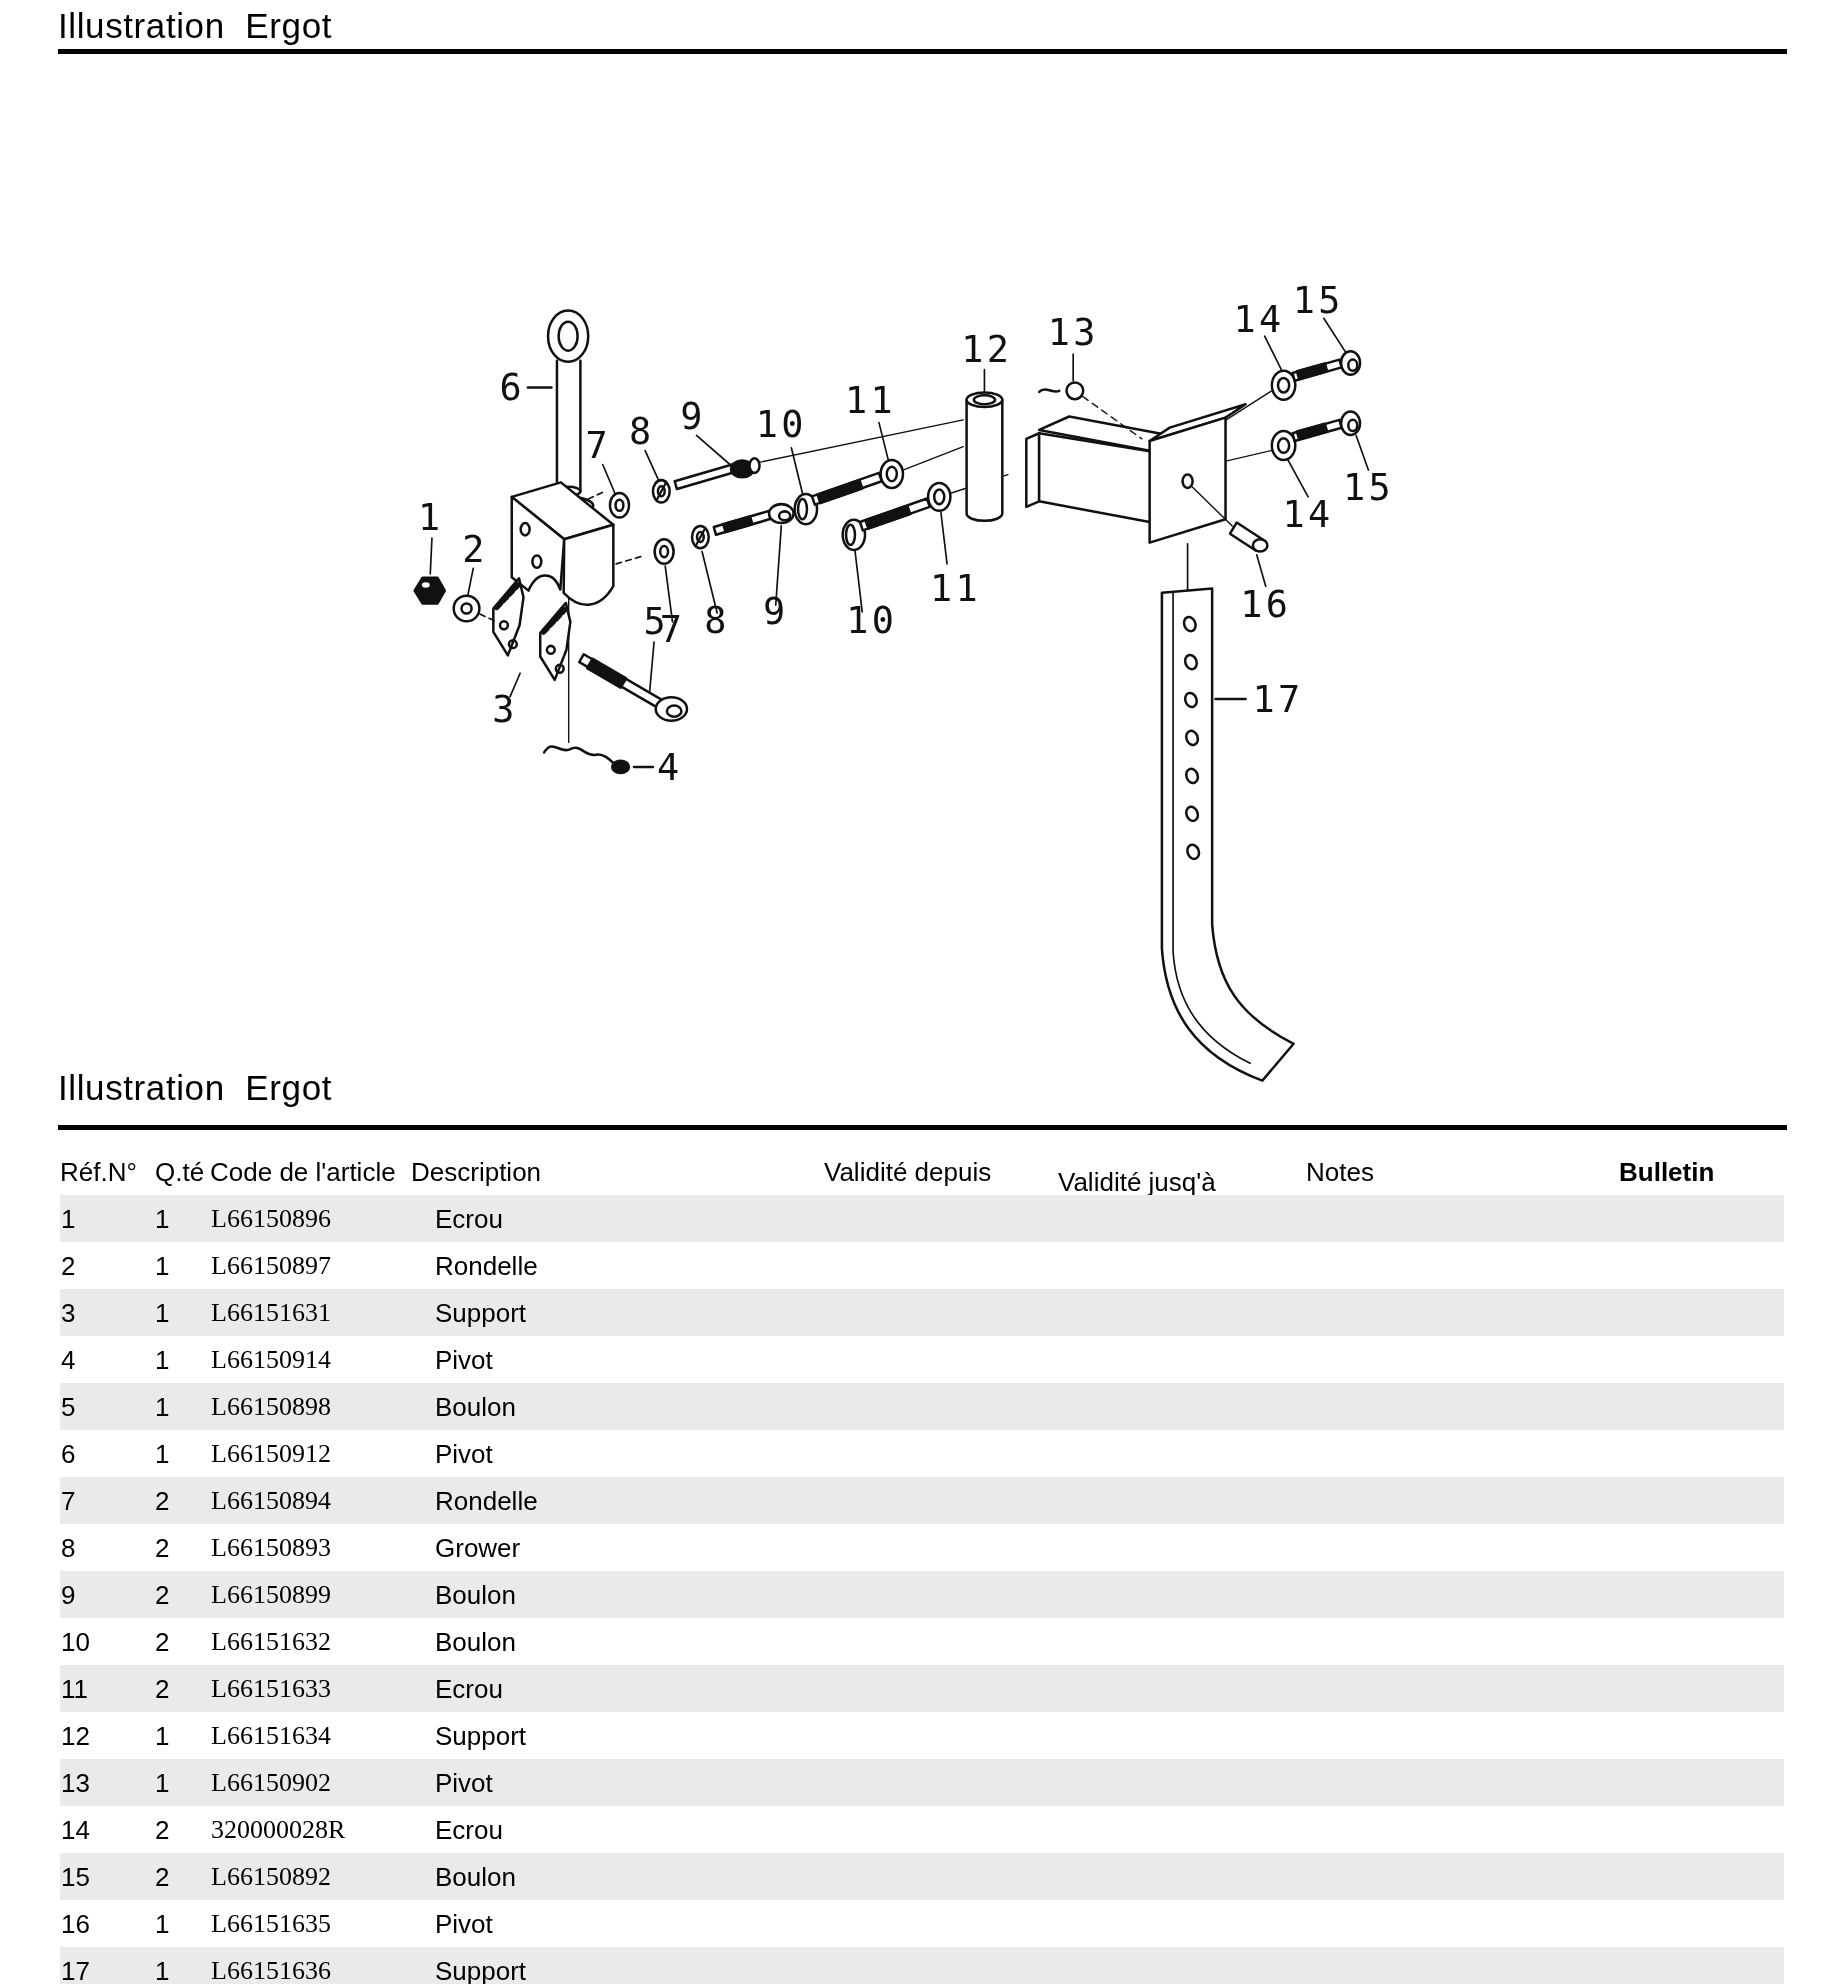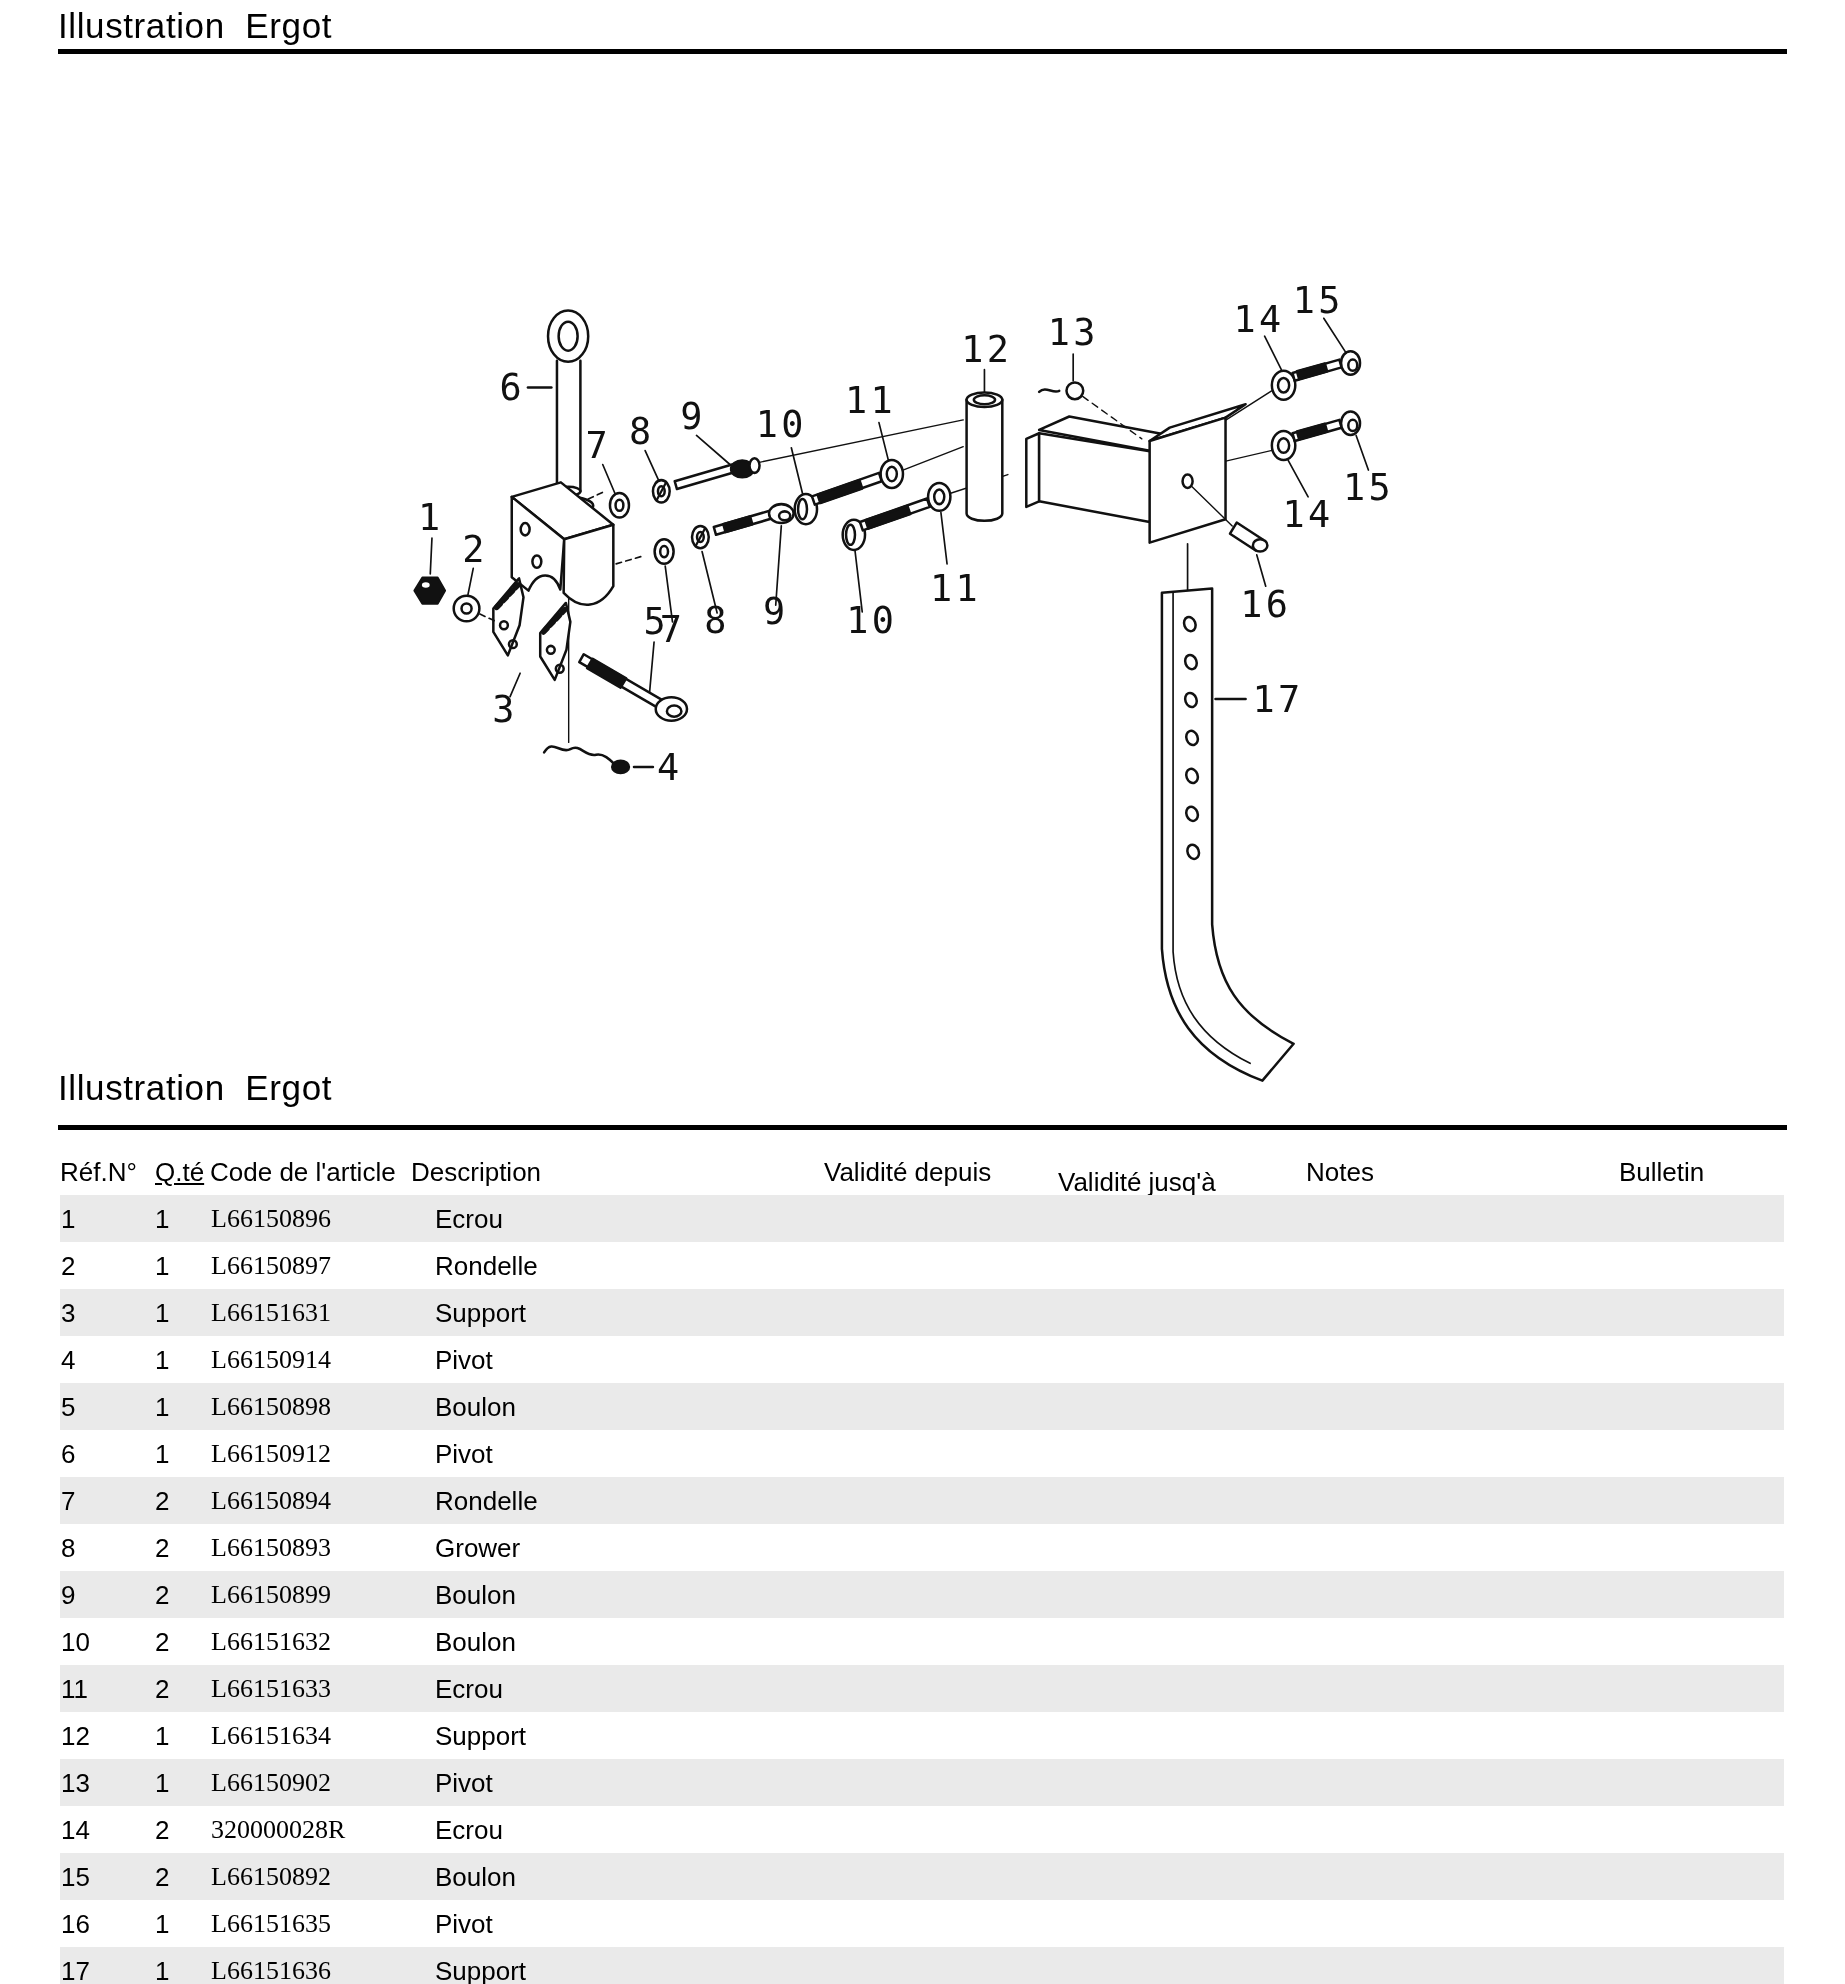--- a/index.html
+++ b/index.html
@@ -12,22 +12,22 @@
   #title2{top:1069px;}
   .rule{position:absolute;left:58px;width:1729px;height:4.5px;background:#000;}
   #rule1{top:49px;}
   #rule2{top:1125px;}
   svg.diagram{position:absolute;top:0;left:0;}
   .callout{font-family:"DejaVu Sans Mono","Liberation Mono",monospace;
            font-size:66px;fill:#111;letter-spacing:6px;}
   .thead{position:absolute;top:1157px;left:0;width:1845px;height:33px;
          font-size:26px;}
   .thead span{position:absolute;top:0;white-space:nowrap;text-align:center;}
-  .h0{left:60px;}  .h1{left:155px;text-decoration:underline;}  .h2{left:210px;}  .h3{left:411px;}
-  .h4{left:805px;margin-left:19px;} .h5{left:1058px;margin-top:10px;} .h6{left:1306px;} .h7{left:1619px;}
+  .h0{left:60px;}  .h1{left:155px;}  .h2{left:210px;}  .h3{left:411px;}
+  .h4{left:805px;margin-left:19px;} .h5{left:1058px;margin-top:10px;} .h6{left:1306px;} .h7{left:1619px;font-weight:bold;}
   .rows{position:absolute;top:1195px;left:60px;width:1724px;}
   .tr{position:relative;height:47px;}
   .tr:nth-child(odd){background:#eaeaea;}
   .tr span{position:absolute;top:50%;transform:translateY(-50%);
            font-size:26px;white-space:nowrap;}
   .c-ref{left:1.1px;} .c-qty{left:95px;} .c-code{left:151px;font-family:Liberation Serif, serif;} .c-desc{left:375px;}
 </style>
 </head>
 <body>
 

